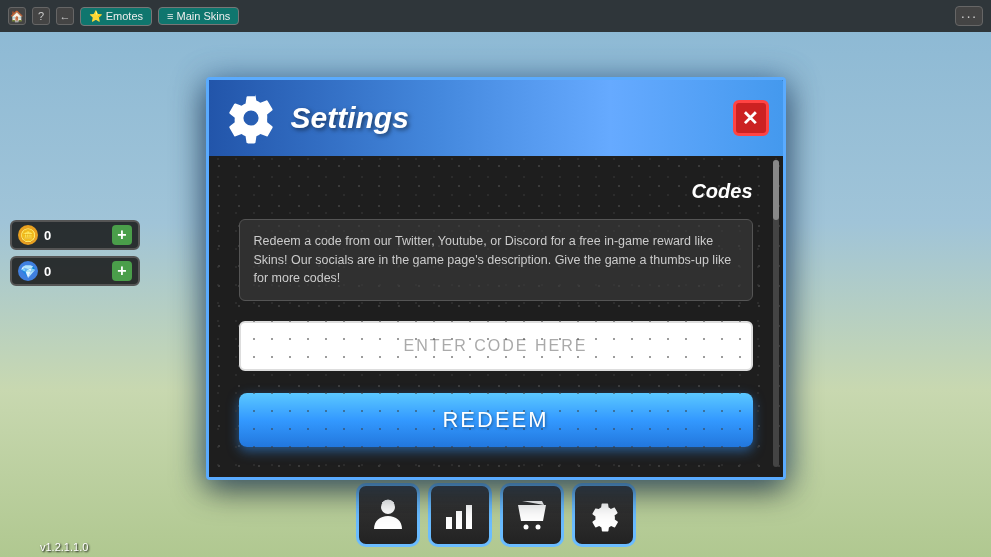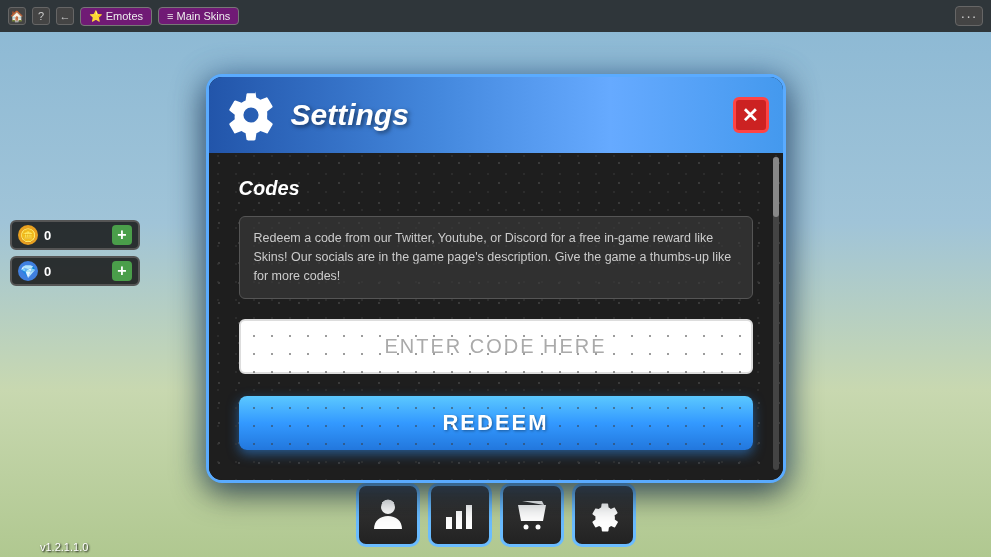--- a/index.html
+++ b/index.html
@@ -30,21 +30,21 @@
       height: 32px;
       background: rgba(30,30,30,0.85);
       display: flex;
       align-items: center;
       gap: 6px;
       padding: 0 8px;
       z-index: 100;
     }
 
     .top-bar-btn {
-      background: #701a75;
+      background: #0f766e;
       border: 1px solid #777;
       border-radius: 4px;
       color: #eee;
       font-size: 11px;
       padding: 2px 8px;
       cursor: pointer;
       display: flex;
       align-items: center;
       gap: 4px;
     }
@@ -180,21 +180,21 @@
       z-index: 200;
       display: flex;
       align-items: center;
       justify-content: center;
     }
 
     .modal {
       width: 580px;
       background: #1a1a1a;
       border: 3px solid #5aabff;
-      border-radius: 16px;
+      border-radius: 4px;
       overflow: hidden;
       box-shadow: 0 0 30px rgba(90,171,255,0.4), 0 8px 32px rgba(0,0,0,0.8);
       position: relative;
     }
 
     
     .modal-header {
       background: linear-gradient(90deg, #2255aa 0%, #4488dd 40%, #66aaff 70%, #4499ee 100%);
       padding: 12px 16px;
       display: flex;
@@ -240,21 +240,21 @@
     
     .modal-body {
       padding: 24px 30px 30px;
       background: radial-gradient(ellipse at center, #2a2a2a 0%, #1a1a1a 100%);
       background-image: radial-gradient(circle, #3a3a3a 1px, transparent 1px);
       background-size: 20px 20px;
       background-color: #1e1e1e;
     }
 
     .section-title {
-      text-align: left;
+      text-align: right;
       color: white;
       font-size: 20px;
       font-style: italic;
       font-weight: bold;
       margin-bottom: 16px;
     }
 
     .description-box {
       background: rgba(60,60,60,0.6);
       border: 1px solid #555;
@@ -267,42 +267,42 @@
       margin-top: 12px;
     }
 
     .code-input {
       width: 100%;
       padding: 14px 16px;
       border: 2px solid #ddd;
       border-radius: 6px;
       background: white;
       color: #0369a1;
-      font-size: 20px;
+      font-size: 16px;
       text-align: center;
       letter-spacing: 2px;
       margin-bottom: 22px;
       outline: none;
       cursor: text;
     }
 
     .code-input::placeholder {
       color: #aaa;
       letter-spacing: 2px;
     }
 
     .redeem-btn {
       width: 100%;
       padding: 14px;
       background: linear-gradient(180deg, #5bc8ff 0%, #3399ff 50%, #2277dd 100%);
       border: none;
       border-radius: 8px;
       color: white;
       font-size: 22px;
-      font-weight: 700;
+      font-weight: 400;
       letter-spacing: 2px;
       cursor: pointer;
       text-shadow: 1px 1px 3px rgba(0,0,0,0.4);
       box-shadow: 0 4px 12px rgba(50,150,255,0.5);
     }
 
     
     .modal-scrollbar {
       position: absolute;
       right: 4px;

